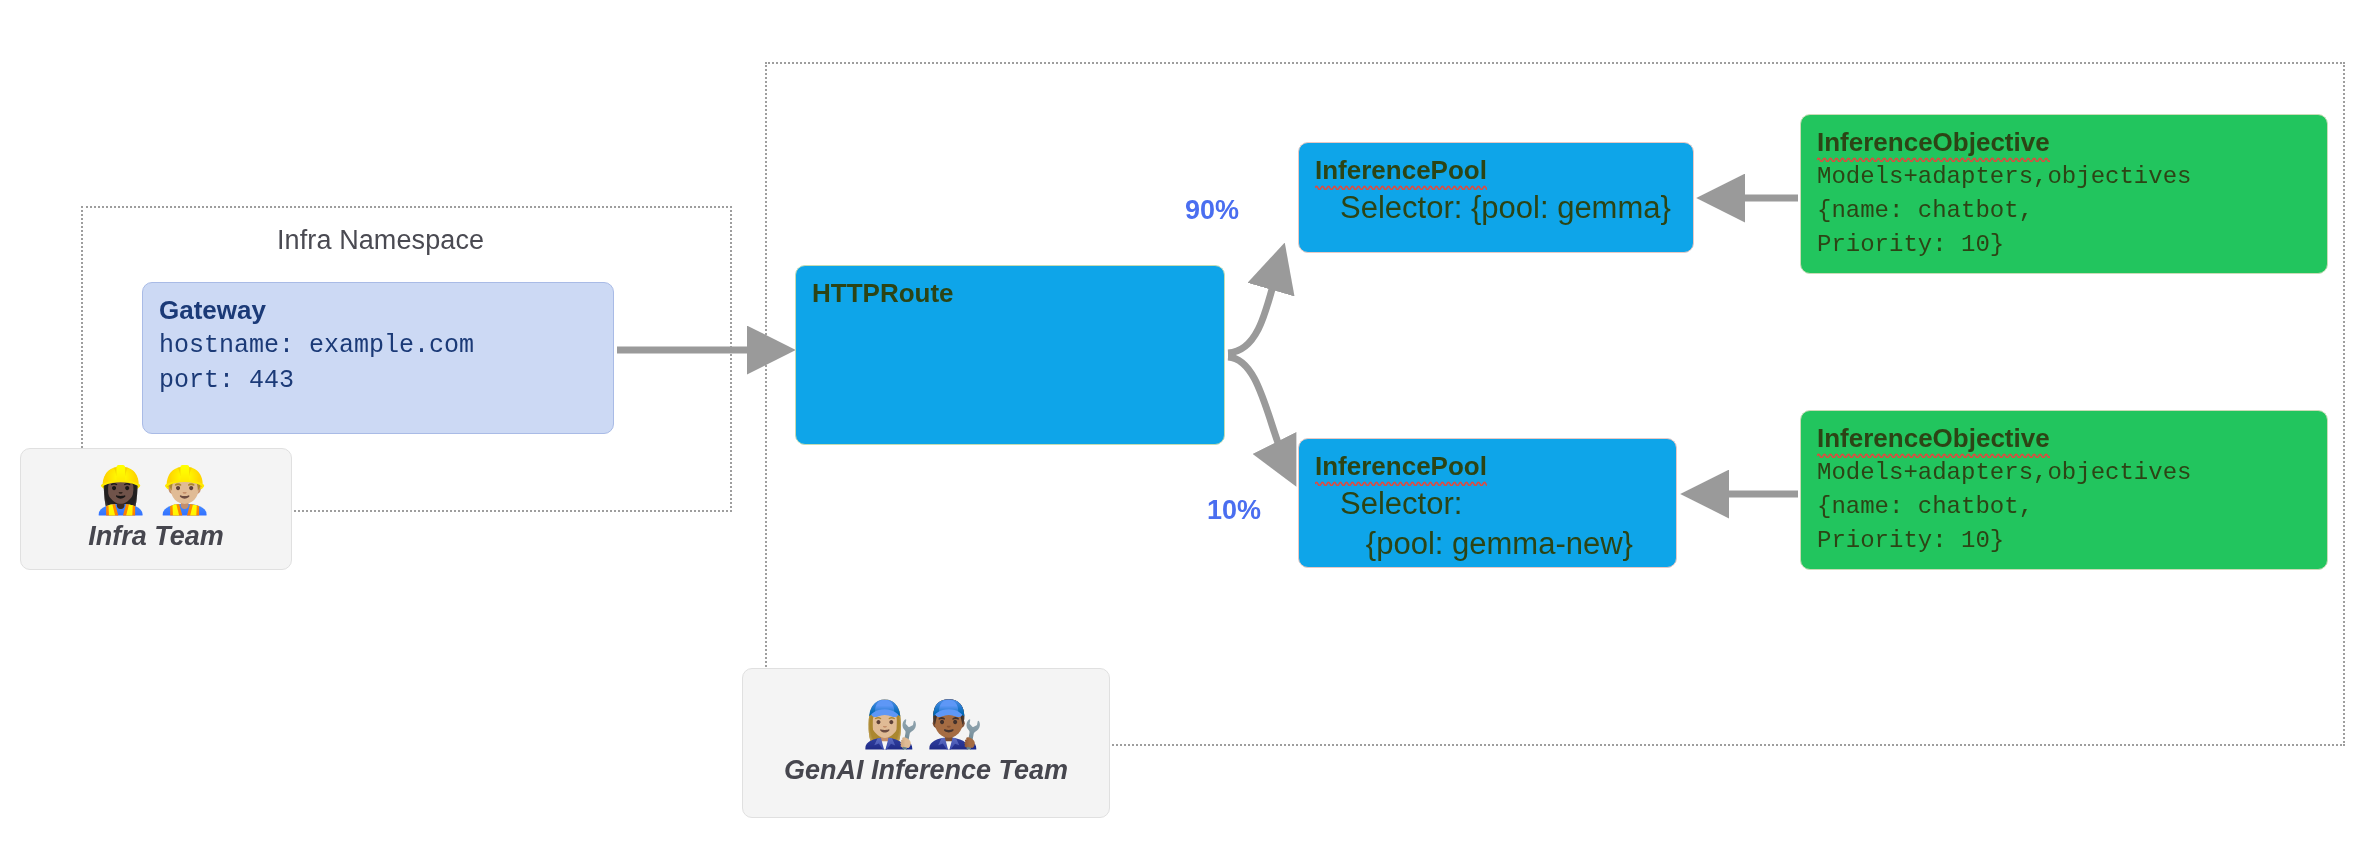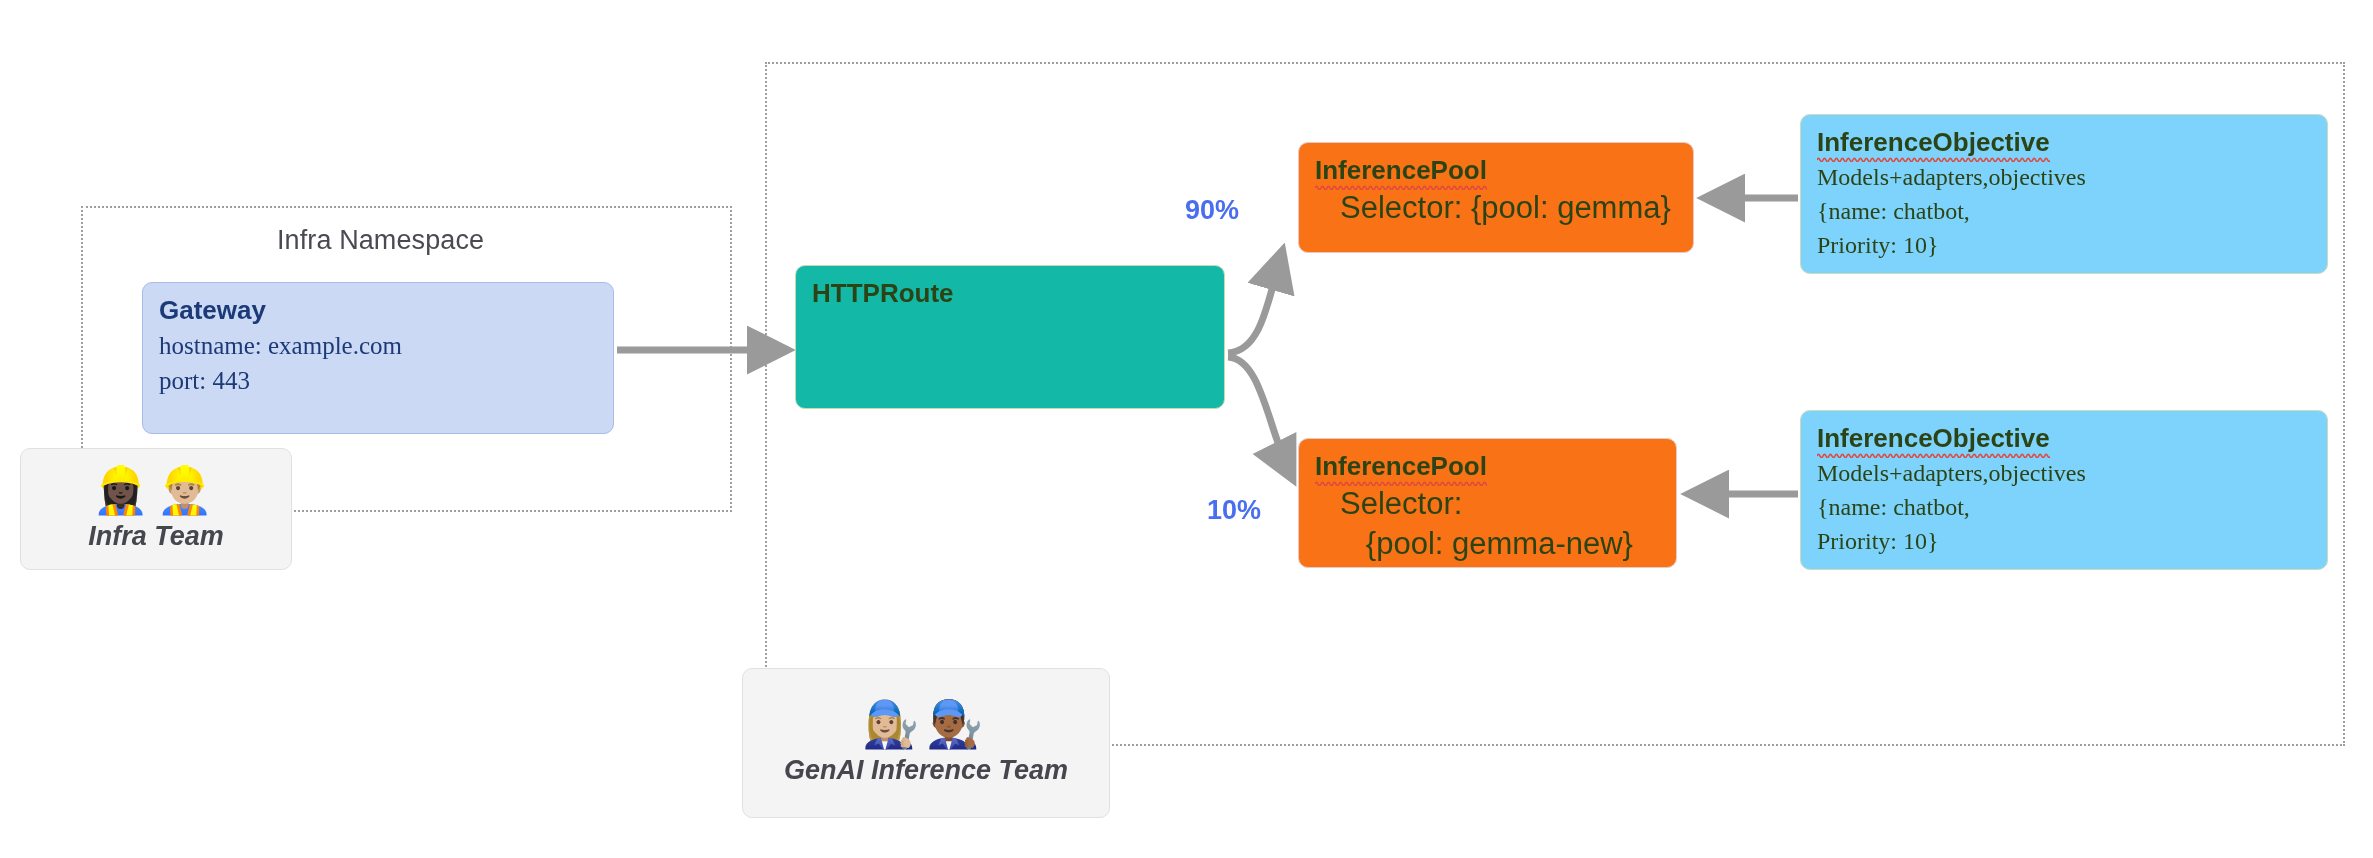--- a/index.html
+++ b/index.html
@@ -44,21 +44,21 @@
     padding:12px 16px 14px 16px;
   }
   .card .ttl{
     font-size:26px;
     font-weight:bold;
     line-height:1.18;
     margin:0 0 2px 0;
     display:inline-block;
   }
   .card .body{
-    font-family:Liberation Serif, serif;
+    font-family:Liberation Mono, monospace;
     font-size:25px;
     line-height:1.42;
     white-space:pre;
   }
   .card .body-sans{
     font-family:"Liberation Sans",sans-serif;
     font-size:31px;
     line-height:1.30;
     white-space:pre;
     margin-left:25px;
@@ -96,40 +96,40 @@
   .card-gateway{
     left:142px; top:282px; width:472px; height:152px;
     background:#ccd9f4;
     border:1px solid #a9bbe6;
   }
   .card-gateway .ttl{ color:#1b3a77; }
   .card-gateway .body{ color:#1b3a77; }
 
   
   .card-httproute{
-    left:795px; top:265px; width:430px; height:144px;
-    background:#14b8a6;
+    left:795px; top:265px; width:430px; height:180px;
+    background:#0ea5e9;
     border:1px solid #c4dcb4;
   }
   .card-httproute .ttl{ color:#2c4415; }
   .card-httproute .body{ color:#2c4415; }
 
   
   .card-pool{
-    background:#f97316;
+    background:#0ea5e9;
     border:1px solid #e8c9c5;
   }
   .card-pool .ttl{ color:#2c4415; }
   .card-pool .body-sans{ color:#2c4415; }
   .card-pool-1{ left:1298px; top:142px; width:396px; height:111px; }
   .card-pool-2{ left:1298px; top:438px; width:379px; height:130px; }
 
   
   .card-obj{
-    background:#7dd3fc;
+    background:#22c55e;
     border:1px solid #cbdcb8;
   }
   .card-obj .ttl{ color:#2c4415; }
   .card-obj .body{ color:#2c4415; font-size:24px; }
   .card-obj-1{ left:1800px; top:114px; width:528px; height:160px; }
   .card-obj-2{ left:1800px; top:410px; width:528px; height:160px; }
 
   
   .team{
     position:absolute;

